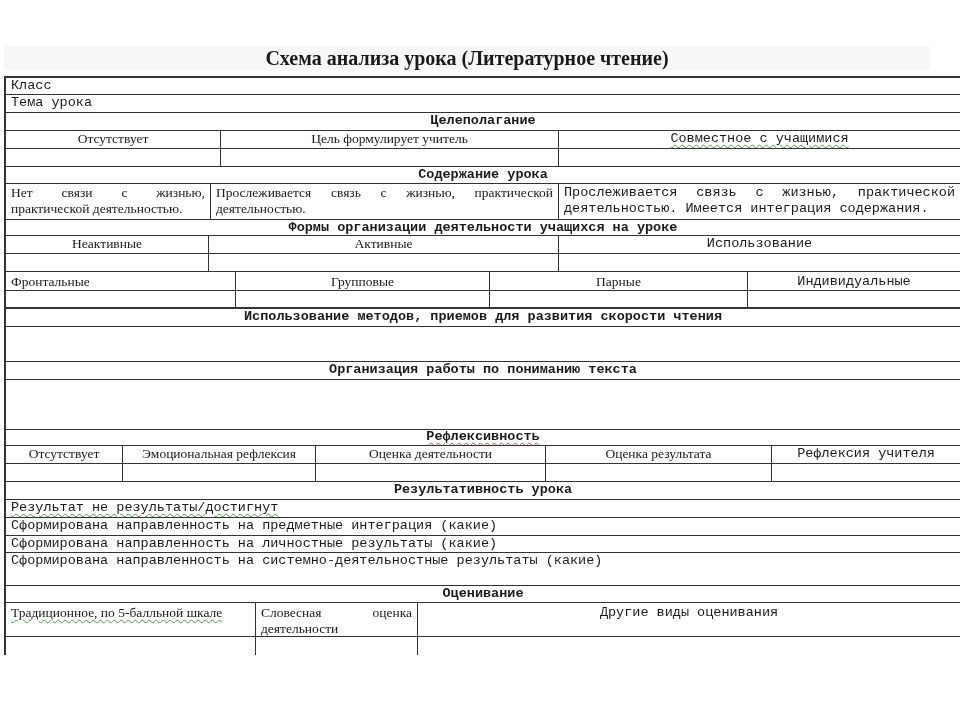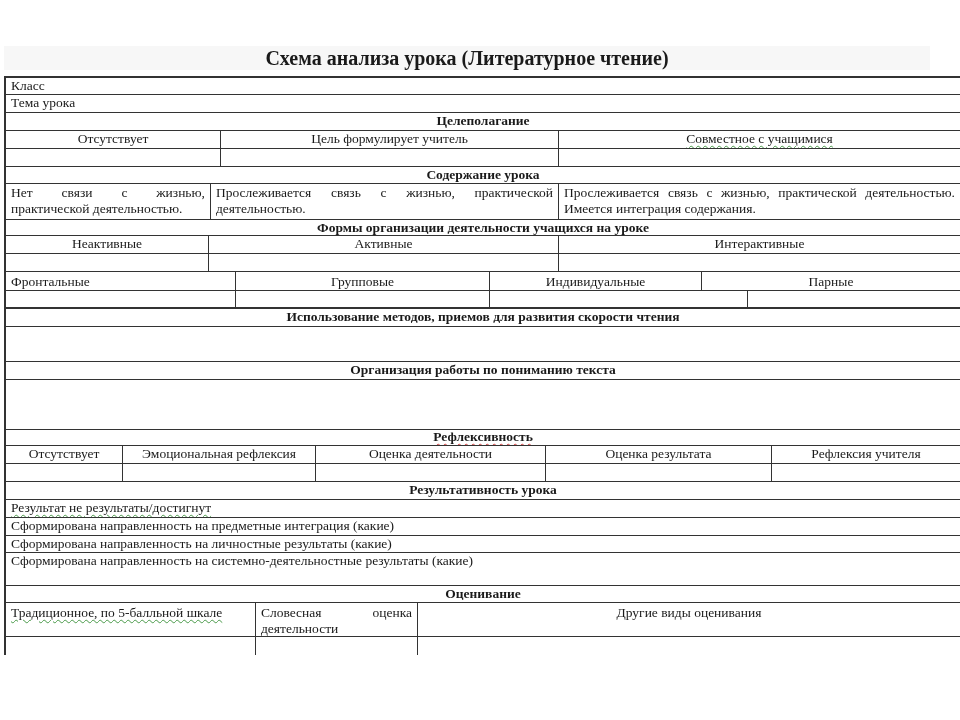--- a/index.html
+++ b/index.html
@@ -17,21 +17,21 @@
   .grid {
     position: absolute; left: 4px; top: 76px; width: 954px;
     border-left: 2px solid #333; border-right: 2px solid #333; border-top: 2px solid #333;
   }
   .row { display: flex; border-bottom: 1.5px solid #333; box-sizing: border-box; }
   .row.open { border-bottom: none; }
   .cell {
     box-sizing: border-box; border-right: 1px solid #333; font-size: 13.5px; line-height: 16px;
     padding: 0 5px; overflow: hidden;
   }
-  .cell:last-child { border-right: none; }
+  .cell:last-child { border-right: none; font-family: Liberation Mono, monospace; }
   .center { text-align: center; }
   .bold { font-weight: bold; }
   .justify { text-align: justify; text-align-last: left; }
   .sq-green { text-decoration: underline wavy #4a9a4a; text-decoration-thickness: 1px; text-underline-offset: 2px; }
   .sq-red { text-decoration: underline wavy #d04040; text-decoration-thickness: 1px; text-underline-offset: 2px; }
 </style>
 </head>
 <body>
 
 <div class="title-band"></div>
@@ -68,32 +68,32 @@
     <div class="cell justify" style="width:348px; padding-top:1px">Прослеживается связь с жизнью, практической деятельностью.</div>
     <div class="cell justify" style="flex:1; padding-top:1px">Прослеживается связь с жизнью, практической деятельностью.  Имеется интеграция содержания.</div>
   </div>
 
   <div class="row" style="height:16px">
     <div class="cell center bold" style="width:100%">Формы организации деятельности учащихся на уроке</div>
   </div>
   <div class="row" style="height:18px">
     <div class="cell center" style="width:203px">Неактивные</div>
     <div class="cell center" style="width:350px">Активные</div>
-    <div class="cell center" style="flex:1">Интерактивные</div>
+    <div class="cell center" style="flex:1">Использование</div>
   </div>
   <div class="row" style="height:18px">
     <div class="cell" style="width:203px"></div>
     <div class="cell" style="width:350px"></div>
     <div class="cell" style="flex:1"></div>
   </div>
   <div class="row" style="height:19px">
     <div class="cell" style="width:230px; padding-top:2px">Фронтальные</div>
     <div class="cell center" style="width:254px; padding-top:2px">Групповые</div>
+    <div class="cell center" style="width:258px; padding-top:2px">Парные</div>
     <div class="cell center" style="flex:1; padding-top:2px">Индивидуальные</div>
-    <div class="cell center" style="width:258px; padding-top:2px">Парные</div>
   </div>
   <div class="row" style="height:18px; border-bottom:2px solid #333">
     <div class="cell" style="width:230px"></div>
     <div class="cell" style="width:254px"></div>
     <div class="cell" style="width:258px"></div>
     <div class="cell" style="flex:1"></div>
   </div>
 
   <div class="row" style="height:18px">
     <div class="cell center bold" style="width:100%">Использование методов, приемов для развития скорости чтения</div>

